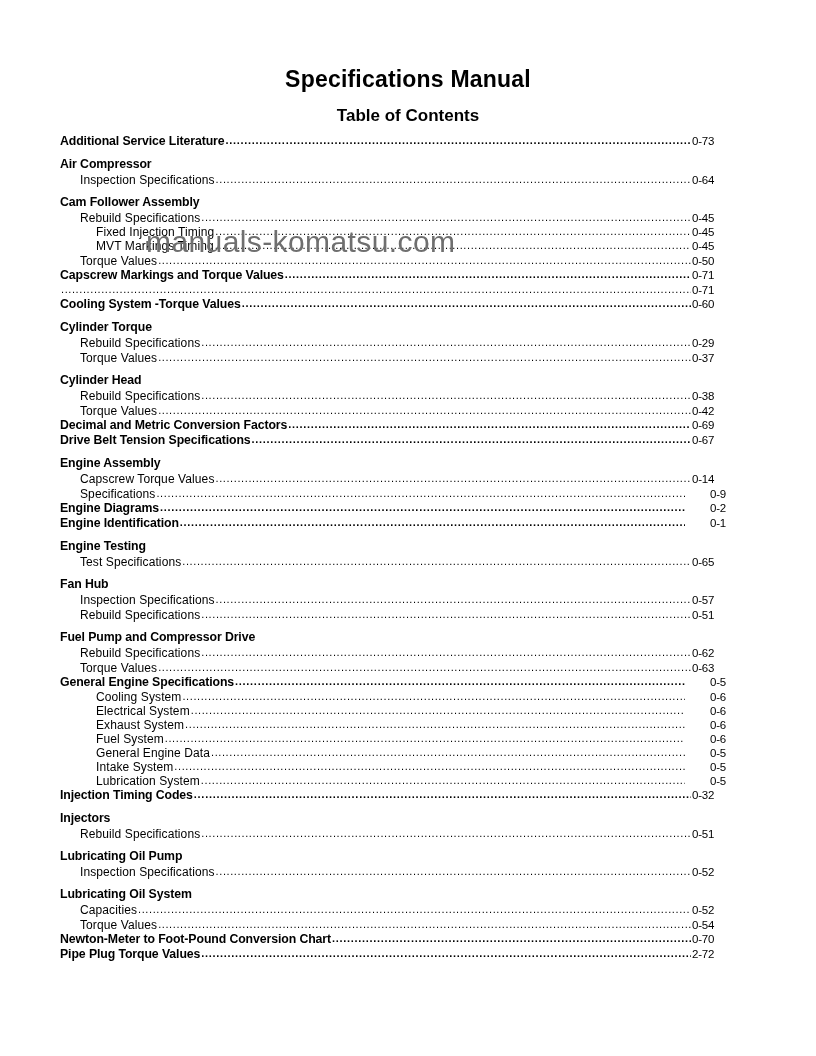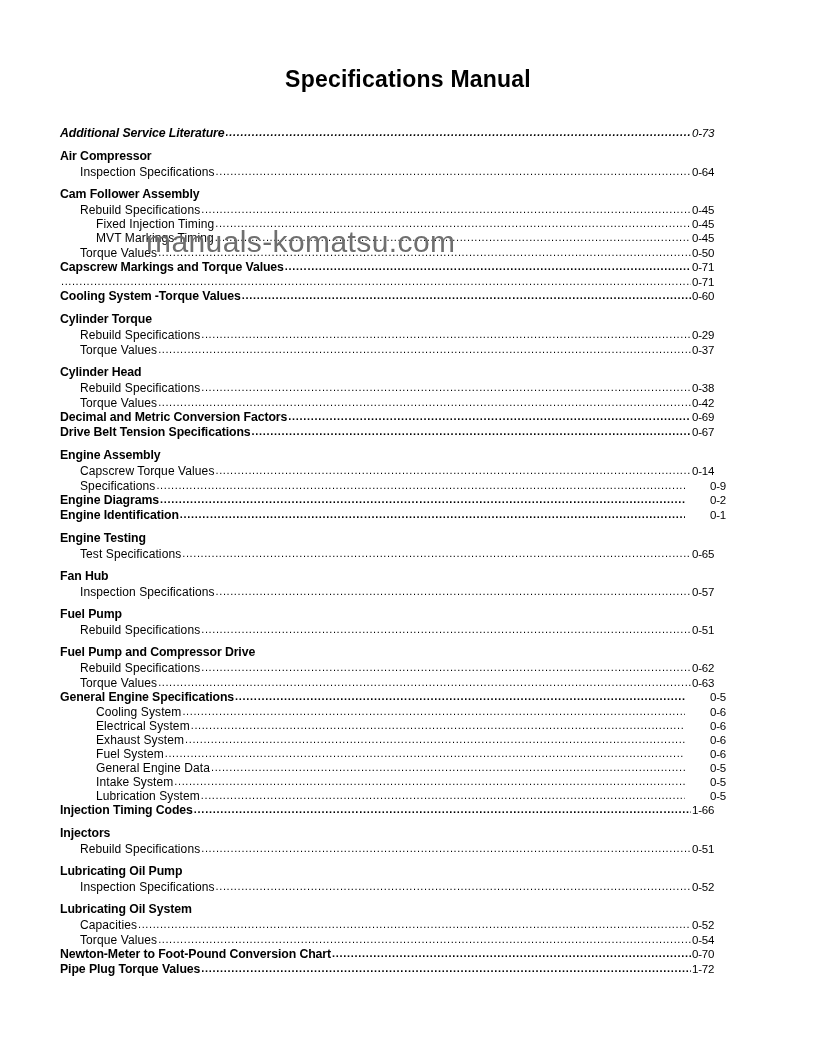--- a/index.html
+++ b/index.html
@@ -75,21 +75,21 @@
   }
 
   
   .lvl0 {
     font-weight: bold;
     font-size: 12.3px;
     letter-spacing: -0.1px;
     margin-top: 0;
     line-height: 15px;
   }
-  .lvl0.first { margin-top: 0; font-style: italic; }
+  .lvl0.first { margin-top: 8px; }
   .lvl0 .label { padding-left: 0; }
 
   
   .lvl0.nopage {
     display: block;
     font-weight: bold;
     font-size: 12.3px;
     line-height: 15px;
     margin-top: 8px;
   }
@@ -128,20 +128,21 @@
     white-space: nowrap;
     pointer-events: none;
   }
 </style>
 </head>
 <body>
 
 <div id="page">
 
   <h1 id="doc-title">Specifications Manual</h1>
+  <h2 id="toc-title">Table of Contents</h2>
 
   <div id="toc">
       <div class="entry lvl0 first">
         <span class="label">Additional Service Literature</span>
         <span class="leader">............................................................................................................................................................................................................................................................................................................</span>
         <span class="page">0-73</span>
       </div>
       <div class="entry lvl0 nopage"><span class="label">Air Compressor</span></div>
       <div class="entry lvl1">
         <span class="label">Inspection Specifications</span>
@@ -241,21 +242,20 @@
         <span class="label">Test Specifications</span>
         <span class="leader">............................................................................................................................................................................................................................................................................................................</span>
         <span class="page">0-65</span>
       </div>
       <div class="entry lvl0 nopage"><span class="label">Fan Hub</span></div>
       <div class="entry lvl1">
         <span class="label">Inspection Specifications</span>
         <span class="leader">............................................................................................................................................................................................................................................................................................................</span>
         <span class="page">0-57</span>
       </div>
-      <div class="entry lvl0 nopage"><span class="label">Fuel Pump</span></div>
       <div class="entry lvl1">
         <span class="label">Rebuild Specifications</span>
         <span class="leader">............................................................................................................................................................................................................................................................................................................</span>
         <span class="page">0-51</span>
       </div>
       <div class="entry lvl0 nopage"><span class="label">Fuel Pump and Compressor Drive</span></div>
       <div class="entry lvl1">
         <span class="label">Rebuild Specifications</span>
         <span class="leader">............................................................................................................................................................................................................................................................................................................</span>
         <span class="page">0-62</span>
@@ -301,21 +301,21 @@
         <span class="page narrow">0-5</span>
       </div>
       <div class="entry lvl2">
         <span class="label">Lubrication System</span>
         <span class="leader">............................................................................................................................................................................................................................................................................................................</span>
         <span class="page narrow">0-5</span>
       </div>
       <div class="entry lvl0">
         <span class="label">Injection Timing Codes</span>
         <span class="leader">............................................................................................................................................................................................................................................................................................................</span>
-        <span class="page">1-66</span>
+        <span class="page">0-32</span>
       </div>
       <div class="entry lvl0 nopage"><span class="label">Injectors</span></div>
       <div class="entry lvl1">
         <span class="label">Rebuild Specifications</span>
         <span class="leader">............................................................................................................................................................................................................................................................................................................</span>
         <span class="page">0-51</span>
       </div>
       <div class="entry lvl0 nopage"><span class="label">Lubricating Oil Pump</span></div>
       <div class="entry lvl1">
         <span class="label">Inspection Specifications</span>
@@ -334,19 +334,19 @@
         <span class="page">0-54</span>
       </div>
       <div class="entry lvl0">
         <span class="label">Newton-Meter to Foot-Pound Conversion Chart</span>
         <span class="leader">............................................................................................................................................................................................................................................................................................................</span>
         <span class="page">0-70</span>
       </div>
       <div class="entry lvl0">
         <span class="label">Pipe Plug Torque Values</span>
         <span class="leader">............................................................................................................................................................................................................................................................................................................</span>
-        <span class="page">1-72</span>
+        <span class="page">2-72</span>
       </div>
     </div>
 
   <div id="watermark">manuals-komatsu.com</div>
 
 </div>
 
 </body></html>

